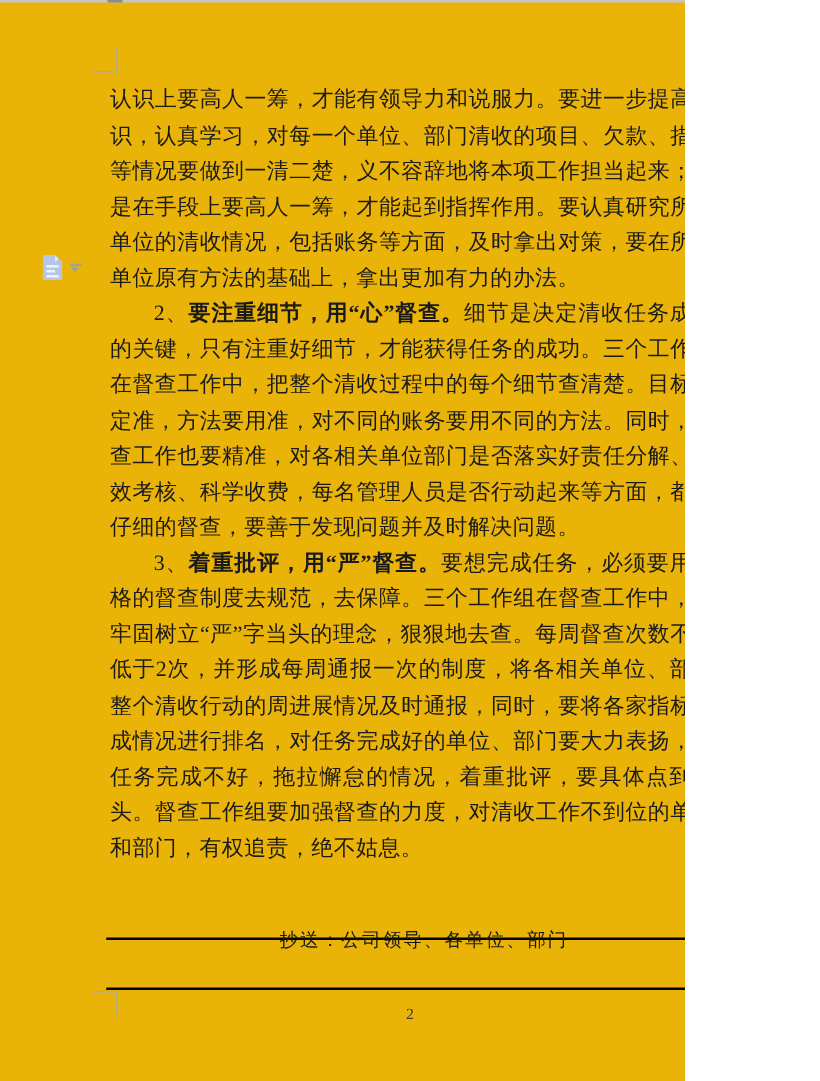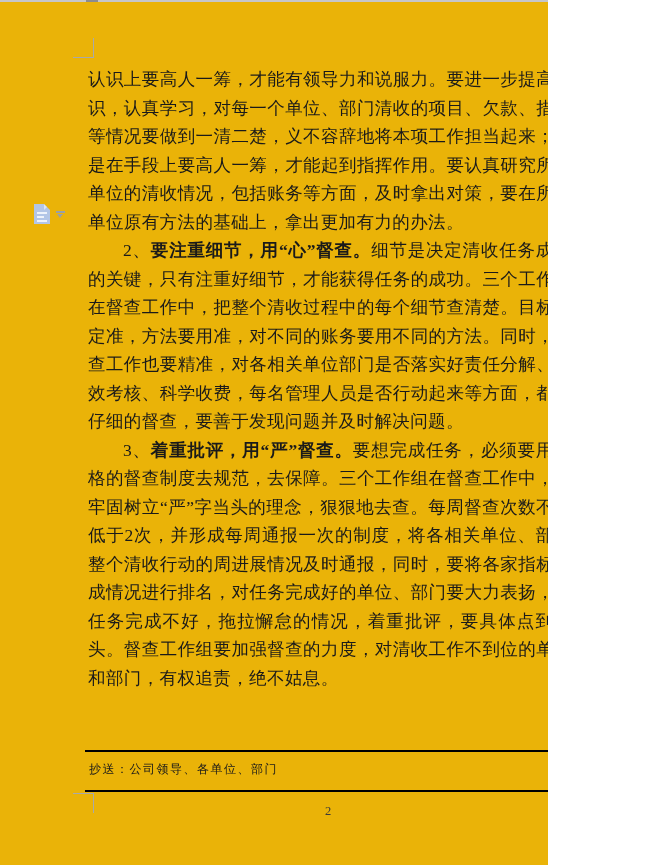--- a/index.html
+++ b/index.html
@@ -78,25 +78,26 @@
     width: 0; height: 0;
     border-left: 3.5px solid transparent;
     border-right: 3.5px solid transparent;
     border-top: 4px solid #9aa0a6;
   }
   
   .rule { position: absolute; left: 85px; width: 511px; background: #000000; }
   .rule.top    { top: 750px; height: 1.6px; }
   .rule.bottom { top: 790px; height: 2.4px; }
   .cc-text {
-    position: absolute; left: 89px; top: 757px; width: 500px;
+    position: absolute; left: 89px; top: 741px; width: 500px;
     color: #1a1a1a;
-    font-size: 12px;
+    font-size: 15px;
     line-height: 24px;
     letter-spacing: 1.5px;
+    text-align: center;
   }
   
   .page-number {
     position: absolute; left: 0; top: 803px; width: 656px;
     text-align: center;
     color: #3a3a3a;
     font-size: 12.5px;
     line-height: 16px;
   }
 </style>

